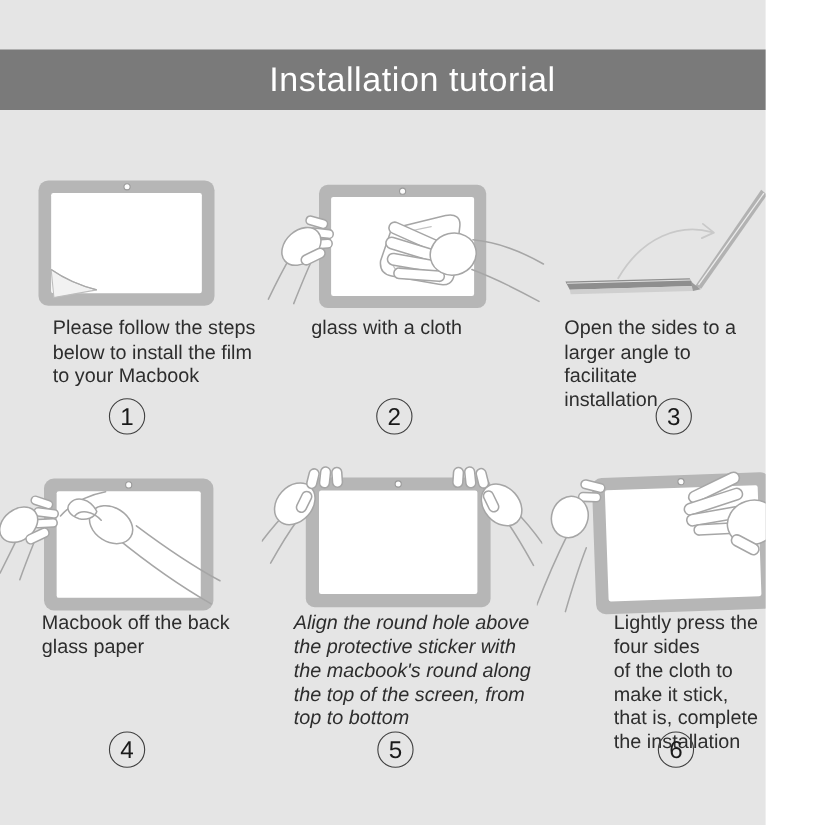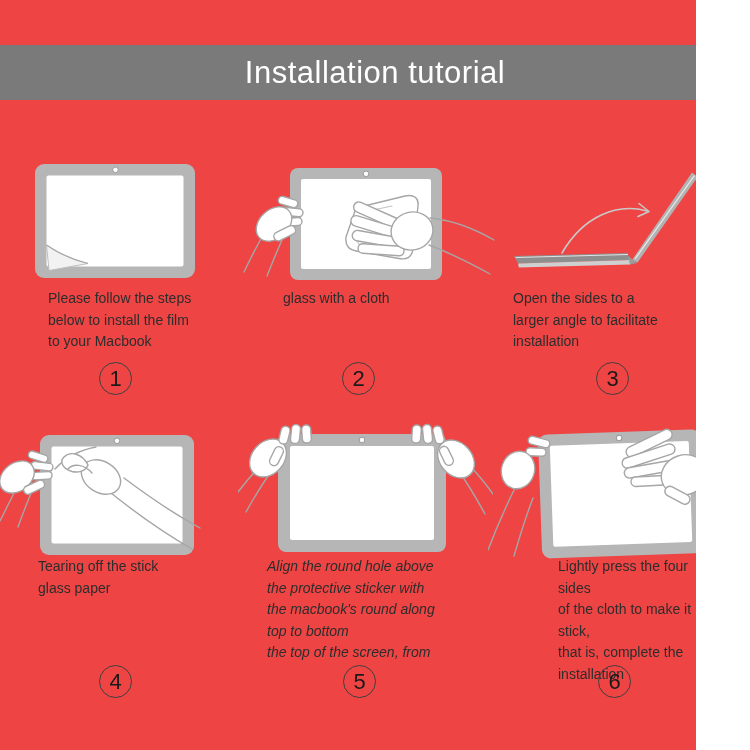--- a/index.html
+++ b/index.html
@@ -1,21 +1,21 @@
 <!DOCTYPE html>
 <html><head>
 <meta charset="utf-8">
 <style>
   html,body{margin:0;padding:0;background:#fff;}
-  #page{position:relative;width:696px;height:750px;background:#ef4444;overflow:hidden;
+  #page{position:relative;width:696px;height:750px;background:#e5e5e5;overflow:hidden;
         font-family:"Liberation Sans",sans-serif;}
   #banner{position:absolute;left:0;top:45px;width:750px;height:55px;background:#7a7a7a;
           display:flex;align-items:center;justify-content:center;}
   #banner .title{color:#ffffff;font-size:31px;letter-spacing:0.5px;}
-  .caption{position:absolute;color:#2d2d2d;font-size:14px;line-height:21.5px;}
+  .caption{position:absolute;color:#2d2d2d;font-size:18px;line-height:21.5px;}
   .caption span{display:block;}
   .stepnum{position:absolute;width:33px;height:33px;border:1.6px solid #3f3f3f;border-radius:50%;
            box-sizing:border-box;display:flex;align-items:center;justify-content:center;
            color:#1a1a1a;font-size:22px;}
   .illus{position:absolute;}
   .frame{fill:#b6b6b6;}
   .screen{fill:#ffffff;}
   .cam{fill:#fcfcfc;stroke:#9a9a9a;stroke-width:1;}
   .hand{fill:#ffffff;stroke:#a6a6a6;stroke-width:1.4;stroke-linecap:round;stroke-linejoin:round;}
   .line{fill:none;stroke:#a6a6a6;stroke-width:1.4;stroke-linecap:round;}
@@ -174,29 +174,29 @@
   </div>
   <div class="caption" style="left:283px;top:288px;">
     <span>glass with a cloth</span>
   </div>
   <div class="caption" style="left:513px;top:288px;">
     <span>Open the sides to a</span>
     <span>larger angle to facilitate</span>
     <span>installation</span>
   </div>
   <div class="caption" style="left:38px;top:556px;">
-    <span>Tearing off the stick</span>
+    <span>Macbook off the back</span>
     <span>glass paper</span>
   </div>
   <div class="caption" style="left:267px;top:556px;font-style:italic;">
     <span>Align the round hole above</span>
     <span>the protective sticker with</span>
     <span>the macbook's round along</span>
+    <span>the top of the screen, from</span>
     <span>top to bottom</span>
-    <span>the top of the screen, from</span>
   </div>
   <div class="caption" style="left:513px;top:556px;margin-left:45px;">
     <span>Lightly press the four sides</span>
     <span>of the cloth to make it stick,</span>
     <span>that is, complete the installation</span>
   </div>
 
   <div class="stepnum" style="left:99px;top:362px;">1</div>
   <div class="stepnum" style="left:342px;top:362px;">2</div>
   <div class="stepnum" style="left:596px;top:362px;">3</div>

